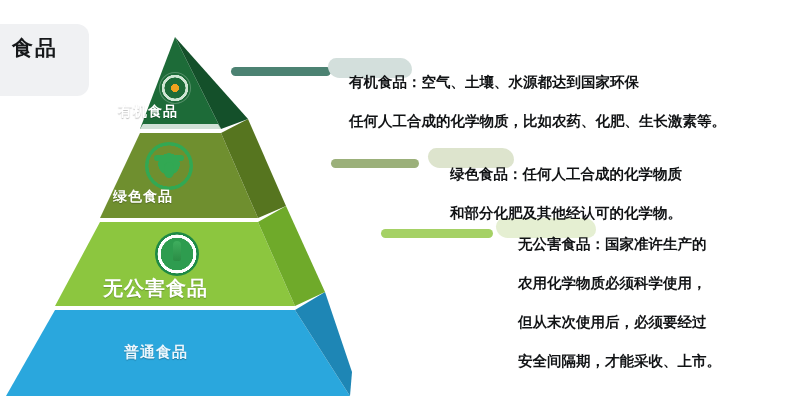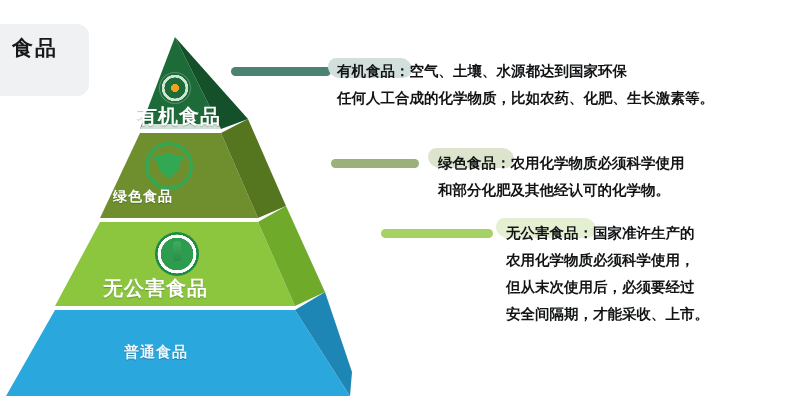--- a/index.html
+++ b/index.html
@@ -32,21 +32,21 @@
 
   
   .cap{
     position:absolute;
     color:#ffffff;font-weight:bold;
     text-shadow:0 1px 1px rgba(0,0,0,.25);
     white-space:nowrap;
     letter-spacing:1px;
     font-family:"DejaVu Sans","Liberation Sans",sans-serif;
   }
-  #cap-organic{left:118px;top:103px;font-size:20px;margin-left:19px;}
+  #cap-organic{left:118px;top:103px;font-size:14px;}
   #cap-green  {left:113px;top:188px;font-size:14px;}
   #cap-free   {left:103px;top:275px;font-size:20px;}
   #cap-common {left:124px;top:343px;font-size:15px;color:#eaf6fd;}
 
   
   .emblem{position:absolute;border-radius:50%;}
   #emblem-organic{left:159px;top:72px;width:32px;height:32px;
      background:radial-gradient(circle at 50% 50%,#f0a21e 0 18%,#1d6b38 19% 46%,#cfe6d4 47% 58%,#1d6b38 59% 100%);
      box-shadow:0 0 0 1px rgba(255,255,255,.25) inset;}
   #emblem-green{left:145px;top:142px;width:48px;height:48px;
@@ -62,27 +62,27 @@
 
   
   .conn{position:absolute;height:9px;border-radius:5px;}
   #conn-1{left:231px;top:67px; width:100px;background:#4c8272;}
   #conn-2{left:331px;top:159px;width:88px; background:#9bb07a;}
   #conn-3{left:381px;top:229px;width:112px;background:#a5d165;}
 
   
   .block{position:absolute;}
   .block p{
-    margin:4px;
+    margin:16px;
     font-size:14.5px;
     line-height:23px;
     font-weight:bold;
     color:#111315;
     white-space:nowrap;
-    font-family:Liberation Serif, serif;
+    font-family:Liberation Mono, monospace;
   }
   .hl{position:absolute;border-radius:10px 14px 10px 14px;z-index:0;}
   .block p{position:relative;z-index:1;}
 
   #block-1{left:333px;top:56px;}
   #block-1 .hl{left:-5px;top:2px;width:84px;height:20px;background:#d3dfdc;}
   #block-2{left:434px;top:148px;}
   #block-2 .hl{left:-6px;top:0px;width:86px;height:20px;background:#dde4cd;}
   #block-3{left:502px;top:218px;}
   #block-3 .hl{left:-6px;top:0px;width:100px;height:20px;background:#e5efd2;}
@@ -142,21 +142,21 @@
   <div class="conn" id="conn-3"></div>
 
   <div class="block" id="block-1">
     <span class="hl"></span>
     <p>有机食品：空气、土壤、水源都达到国家环保</p>
     <p>任何人工合成的化学物质，比如农药、化肥、生长激素等。</p>
   </div>
 
   <div class="block" id="block-2">
     <span class="hl"></span>
-    <p>绿色食品：农用化学物质必须科学使用</p>
+    <p>绿色食品：任何人工合成的化学物质</p>
     <p>和部分化肥及其他经认可的化学物。</p>
   </div>
 
   <div class="block" id="block-3">
     <span class="hl"></span>
     <p>无公害食品：国家准许生产的</p>
     <p>农用化学物质必须科学使用，</p>
     <p>但从末次使用后，必须要经过</p>
     <p>安全间隔期，才能采收、上市。</p>
   </div>

